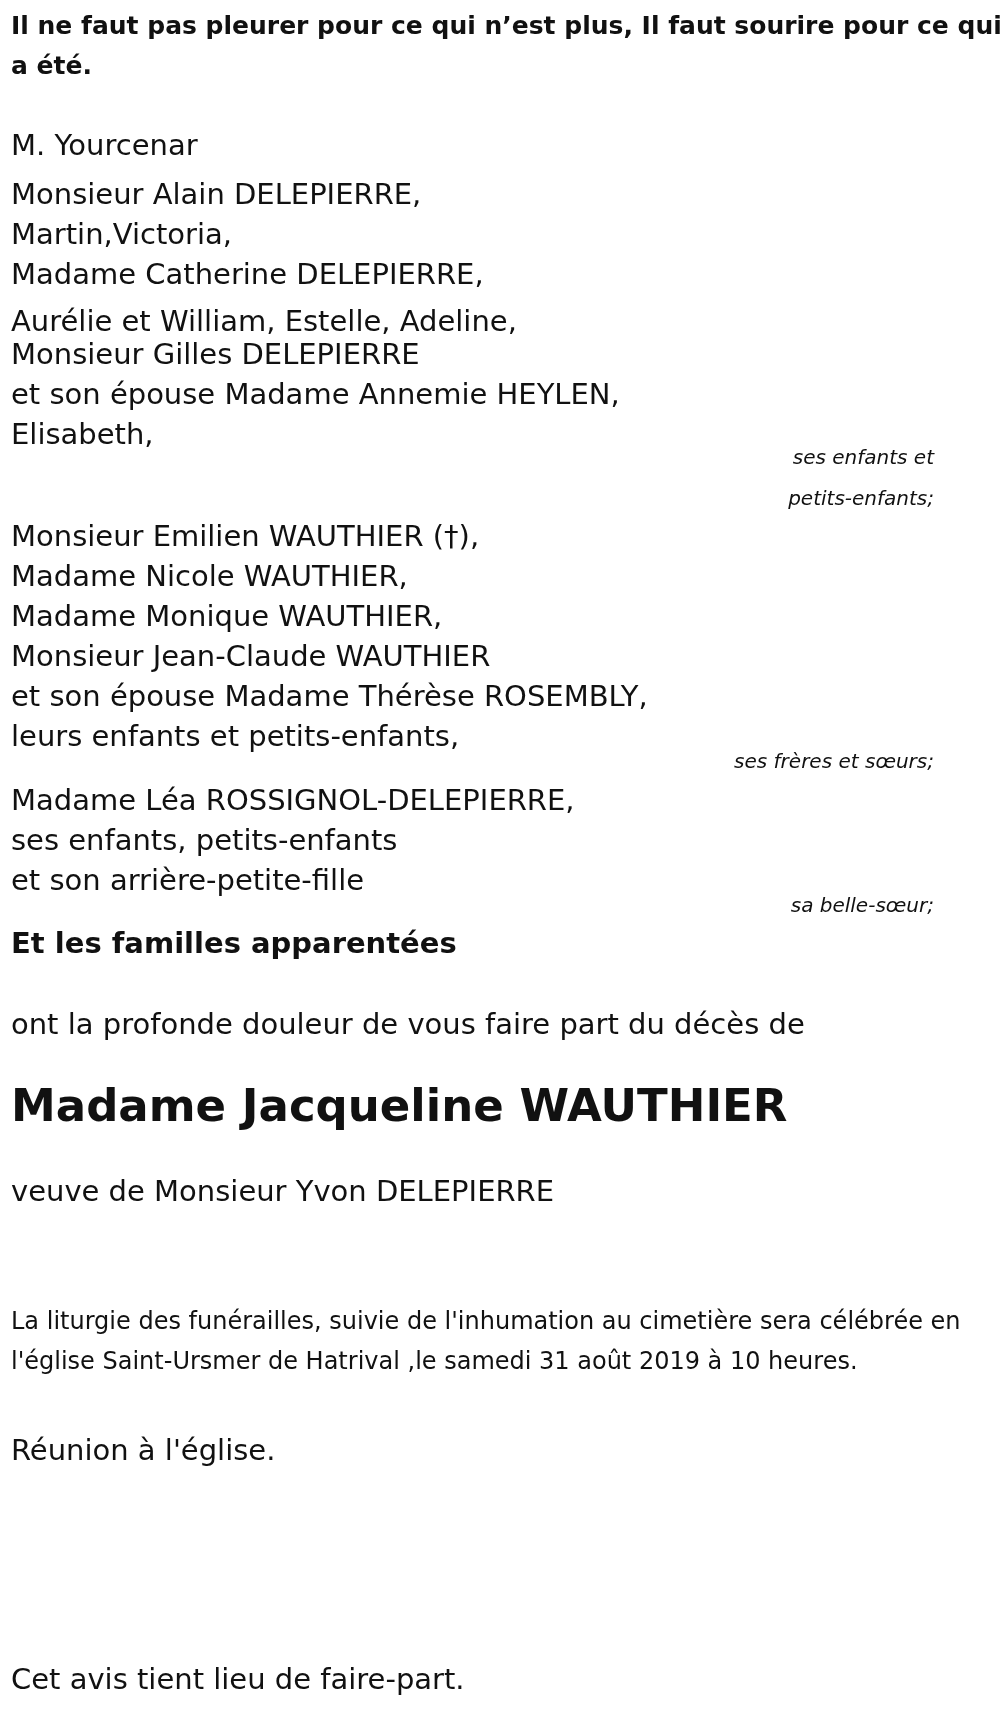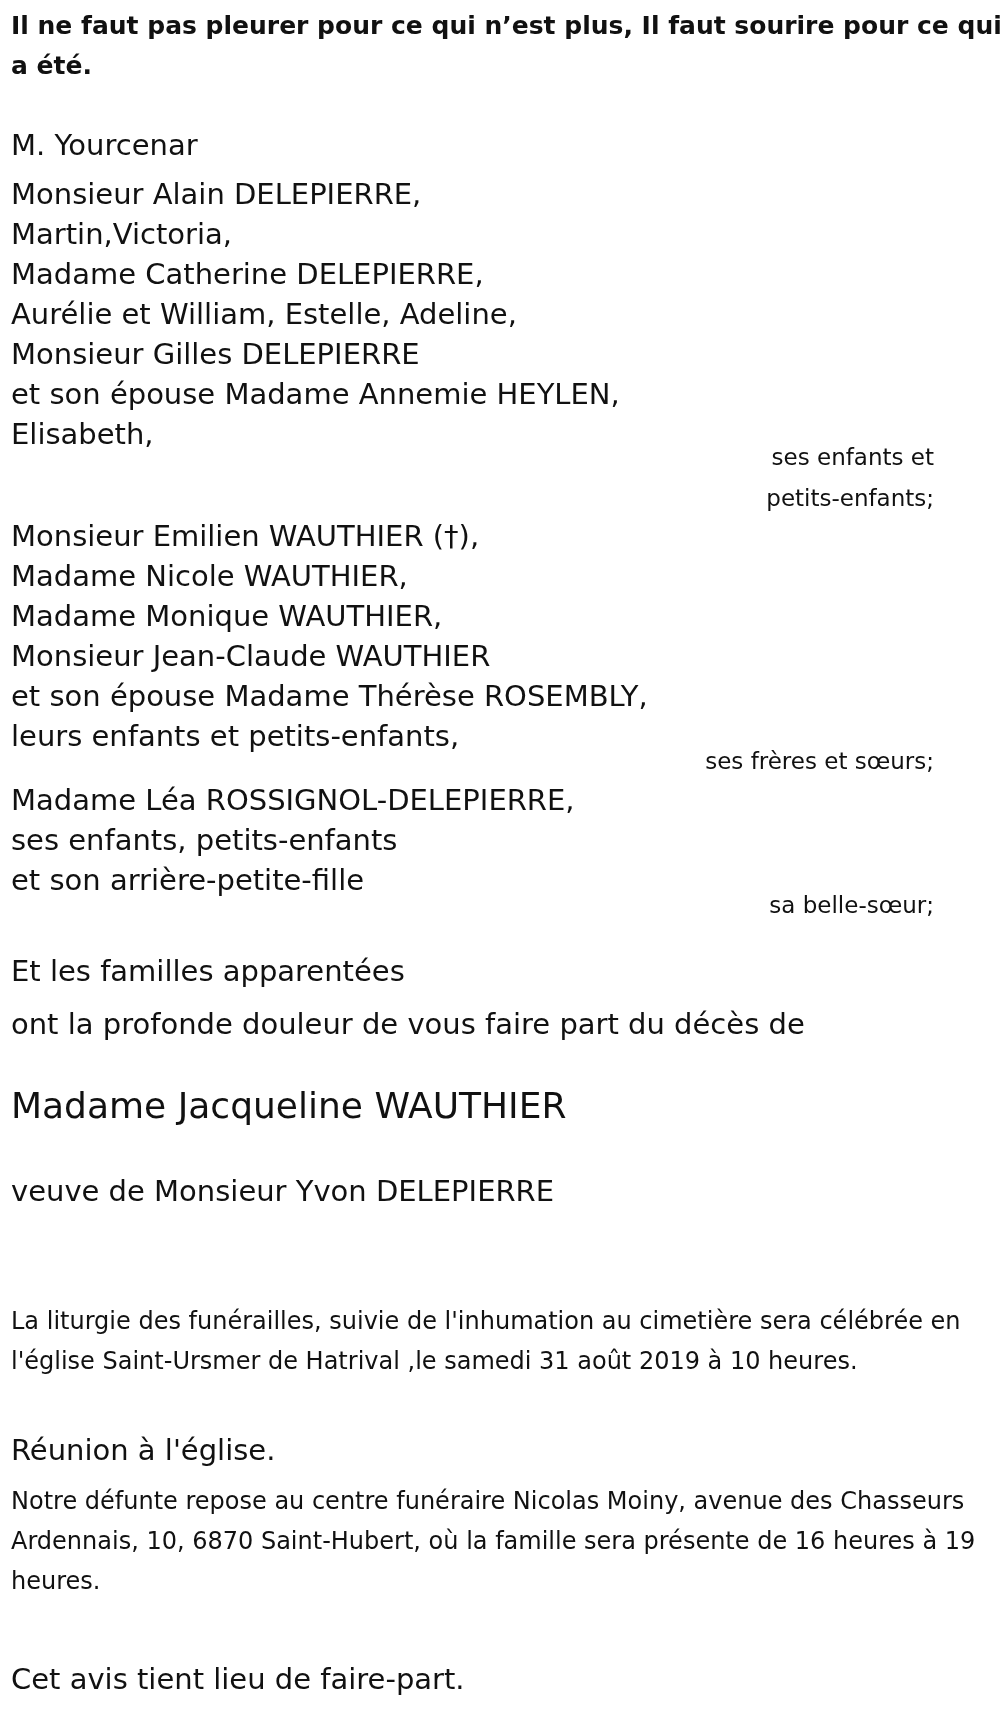--- a/index.html
+++ b/index.html
@@ -8,41 +8,41 @@
       font-family: "DejaVu Sans", "Liberation Sans", sans-serif;
       color: #111111;
     }
     .doc { position: absolute; left: 0; top: 0; width: 944px; height: 1715px; }
     .line {
       position: absolute; left: 11px; white-space: nowrap;
       font-size: 29px; line-height: 30px; transform-origin: left center;
     }
     .right {
       position: absolute; right: 10px; white-space: nowrap;
-      font-size: 23px; line-height: 30px; text-align: right;
+      font-size: 20px; line-height: 30px; font-style: italic; text-align: right;
       transform-origin: right center;
     }
     .quote { font-weight: bold; font-size: 25px; }
-    .name-title { font-weight: normal; font-size: 36px; line-height: 40px; }
+    .name-title { font-weight: bold; font-size: 45px; line-height: 40px; }
     .para { position: absolute; left: 11px; width: 985px; font-size: 24px; line-height: 40px; }
   </style>
 </head>
 <body>
 
 <div class="doc">
 
   <div class="line quote" style="top:11px;">Il ne faut pas pleurer pour ce qui n’est plus, Il faut sourire pour ce qui</div>
   <div class="line quote" style="top:51px;">a été.</div>
   <div class="line" style="top:130px;">M. Yourcenar</div>
 
   <div>
     <div class="line" style="top:179px;">Monsieur Alain DELEPIERRE,</div>
     <div class="line" style="top:219px;">Martin,Victoria,</div>
     <div class="line" style="top:259px;">Madame Catherine DELEPIERRE,</div>
-    <div class="line" style="top:299px;text-align:center;">Aurélie et William, Estelle, Adeline,</div>
+    <div class="line" style="top:306px;text-align:center;">Aurélie et William, Estelle, Adeline,</div>
     <div class="line" style="top:339px;">Monsieur Gilles DELEPIERRE</div>
     <div class="line" style="top:379px;">et son épouse Madame Annemie HEYLEN,</div>
     <div class="line" style="top:419px;">Elisabeth,</div>
     <div class="right" style="top:442px;">ses enfants et</div>
     <div class="right" style="top:483px;">petits-enfants;</div>
   </div>
 
   <div>
     <div class="line" style="top:521px;">Monsieur Emilien WAUTHIER (†),</div>
     <div class="line" style="top:561px;">Madame Nicole WAUTHIER,</div>
@@ -53,31 +53,30 @@
     <div class="right" style="top:746px;">ses frères et sœurs;</div>
   </div>
 
   <div>
     <div class="line" style="top:785px;">Madame Léa ROSSIGNOL-DELEPIERRE,</div>
     <div class="line" style="top:825px;">ses enfants, petits-enfants</div>
     <div class="line" style="top:865px;">et son arrière-petite-fille</div>
     <div class="right" style="top:890px;">sa belle-sœur;</div>
   </div>
 
-  <div class="line" style="top:956px;">Et les familles apparentées</div>
+  <div class="line" style="top:928px;font-weight:bold;">Et les familles apparentées</div>
 
   <div class="line" style="top:1009px;">ont la profonde douleur de vous faire part du décès de</div>
 
   <div class="line name-title" style="top:1086px;">Madame Jacqueline WAUTHIER</div>
 
   <div class="line" style="top:1176px;">veuve de Monsieur Yvon DELEPIERRE</div>
 
 
   <div class="para" style="top:1301px;">La liturgie des funérailles, suivie de l'inhumation au cimetière sera célébrée en l'église Saint-Ursmer de Hatrival ,le samedi 31 août 2019 à 10 heures.</div>
 
   <div class="line" style="top:1435px;">Réunion à l'église.</div>
 
-  <div class="para" style="top:1481px;">Notre défunte repose au centre funéraire Nicolas Moiny, avenue des Chasseurs Ardennais, 10, 6870 Saint-Hubert, où la famille sera présente de 16 heures à 19 heures.</div>
 
 
   <div class="line" style="top:1664px;">Cet avis tient lieu de faire-part.</div>
 
 </div>
 
 </body></html>

